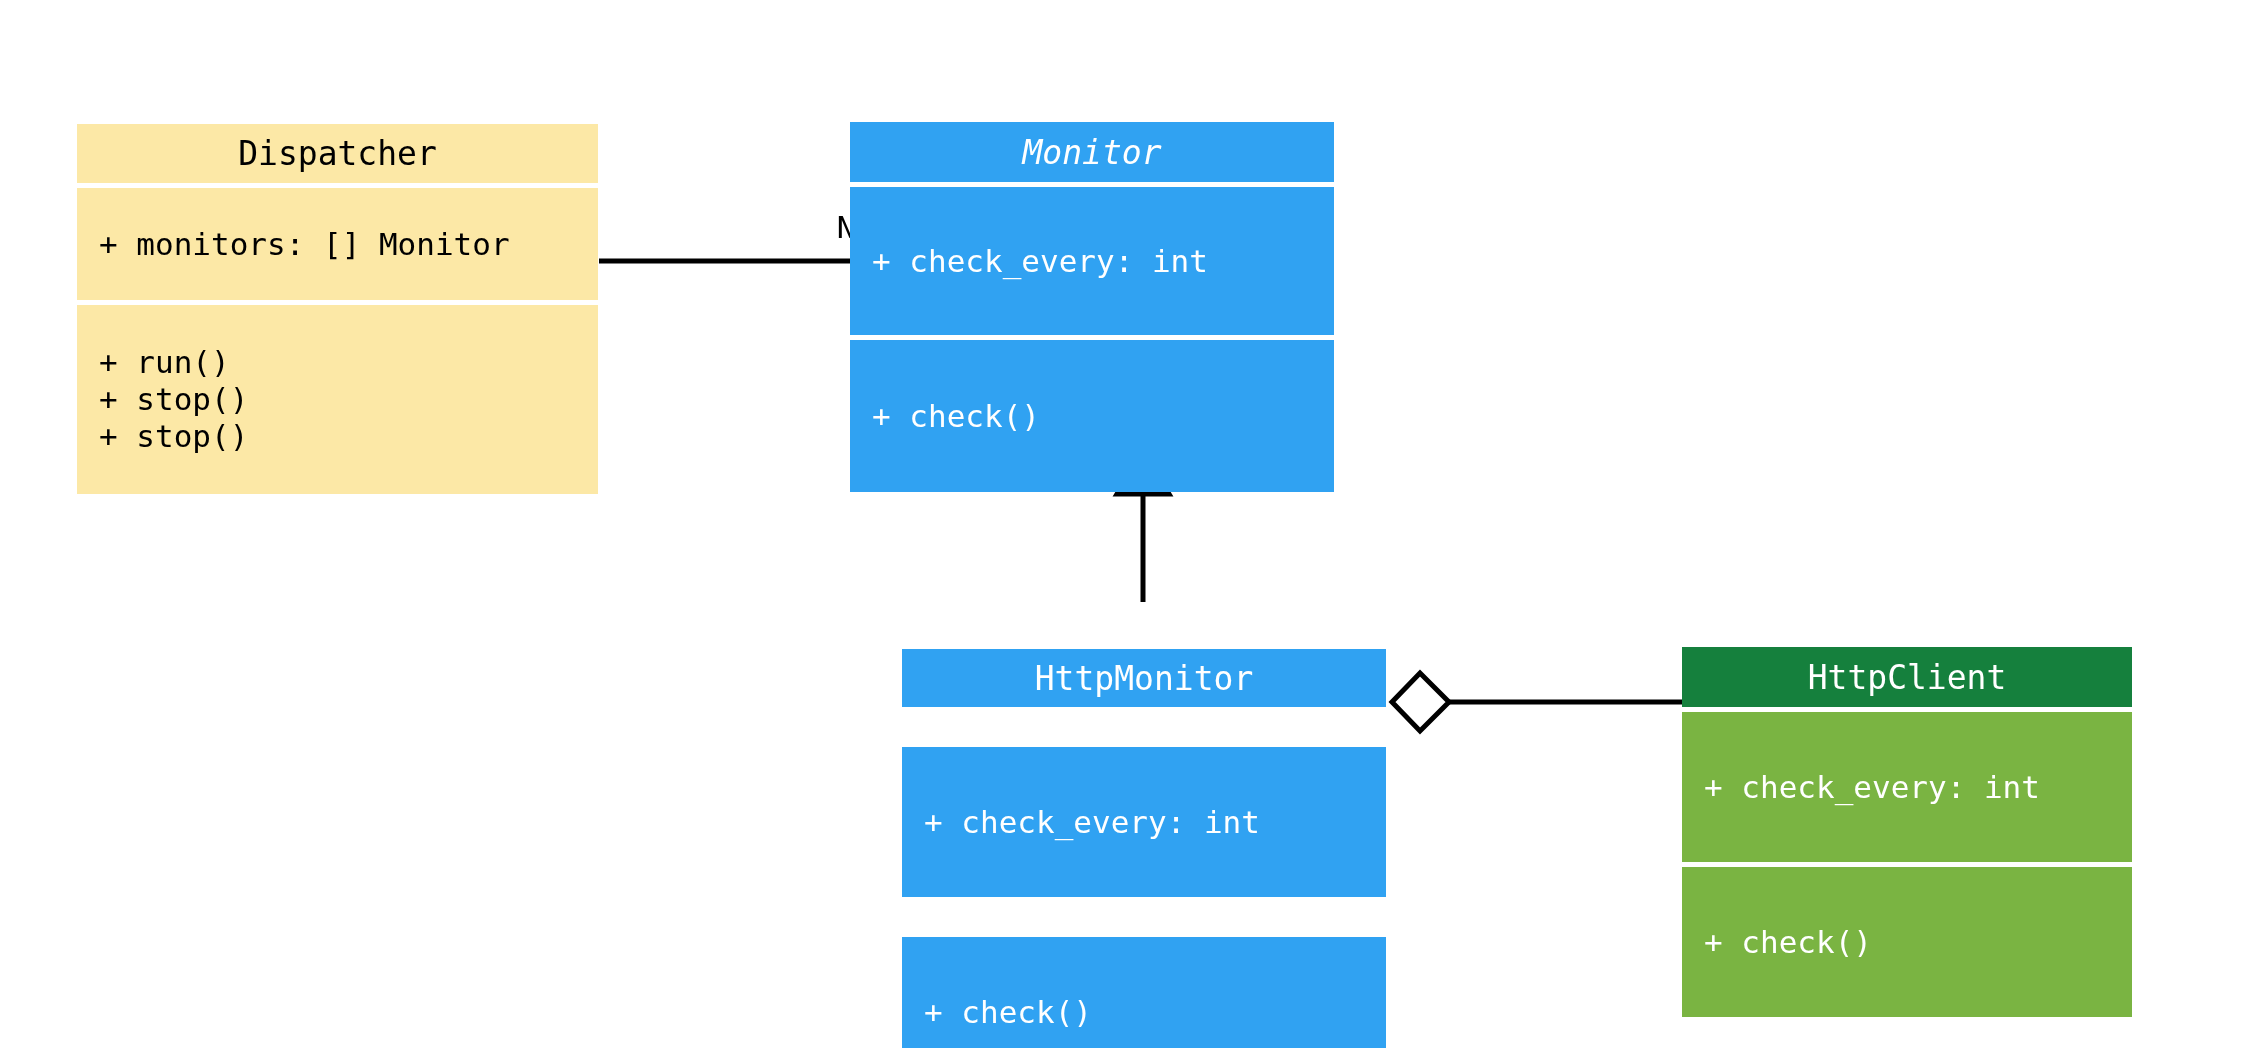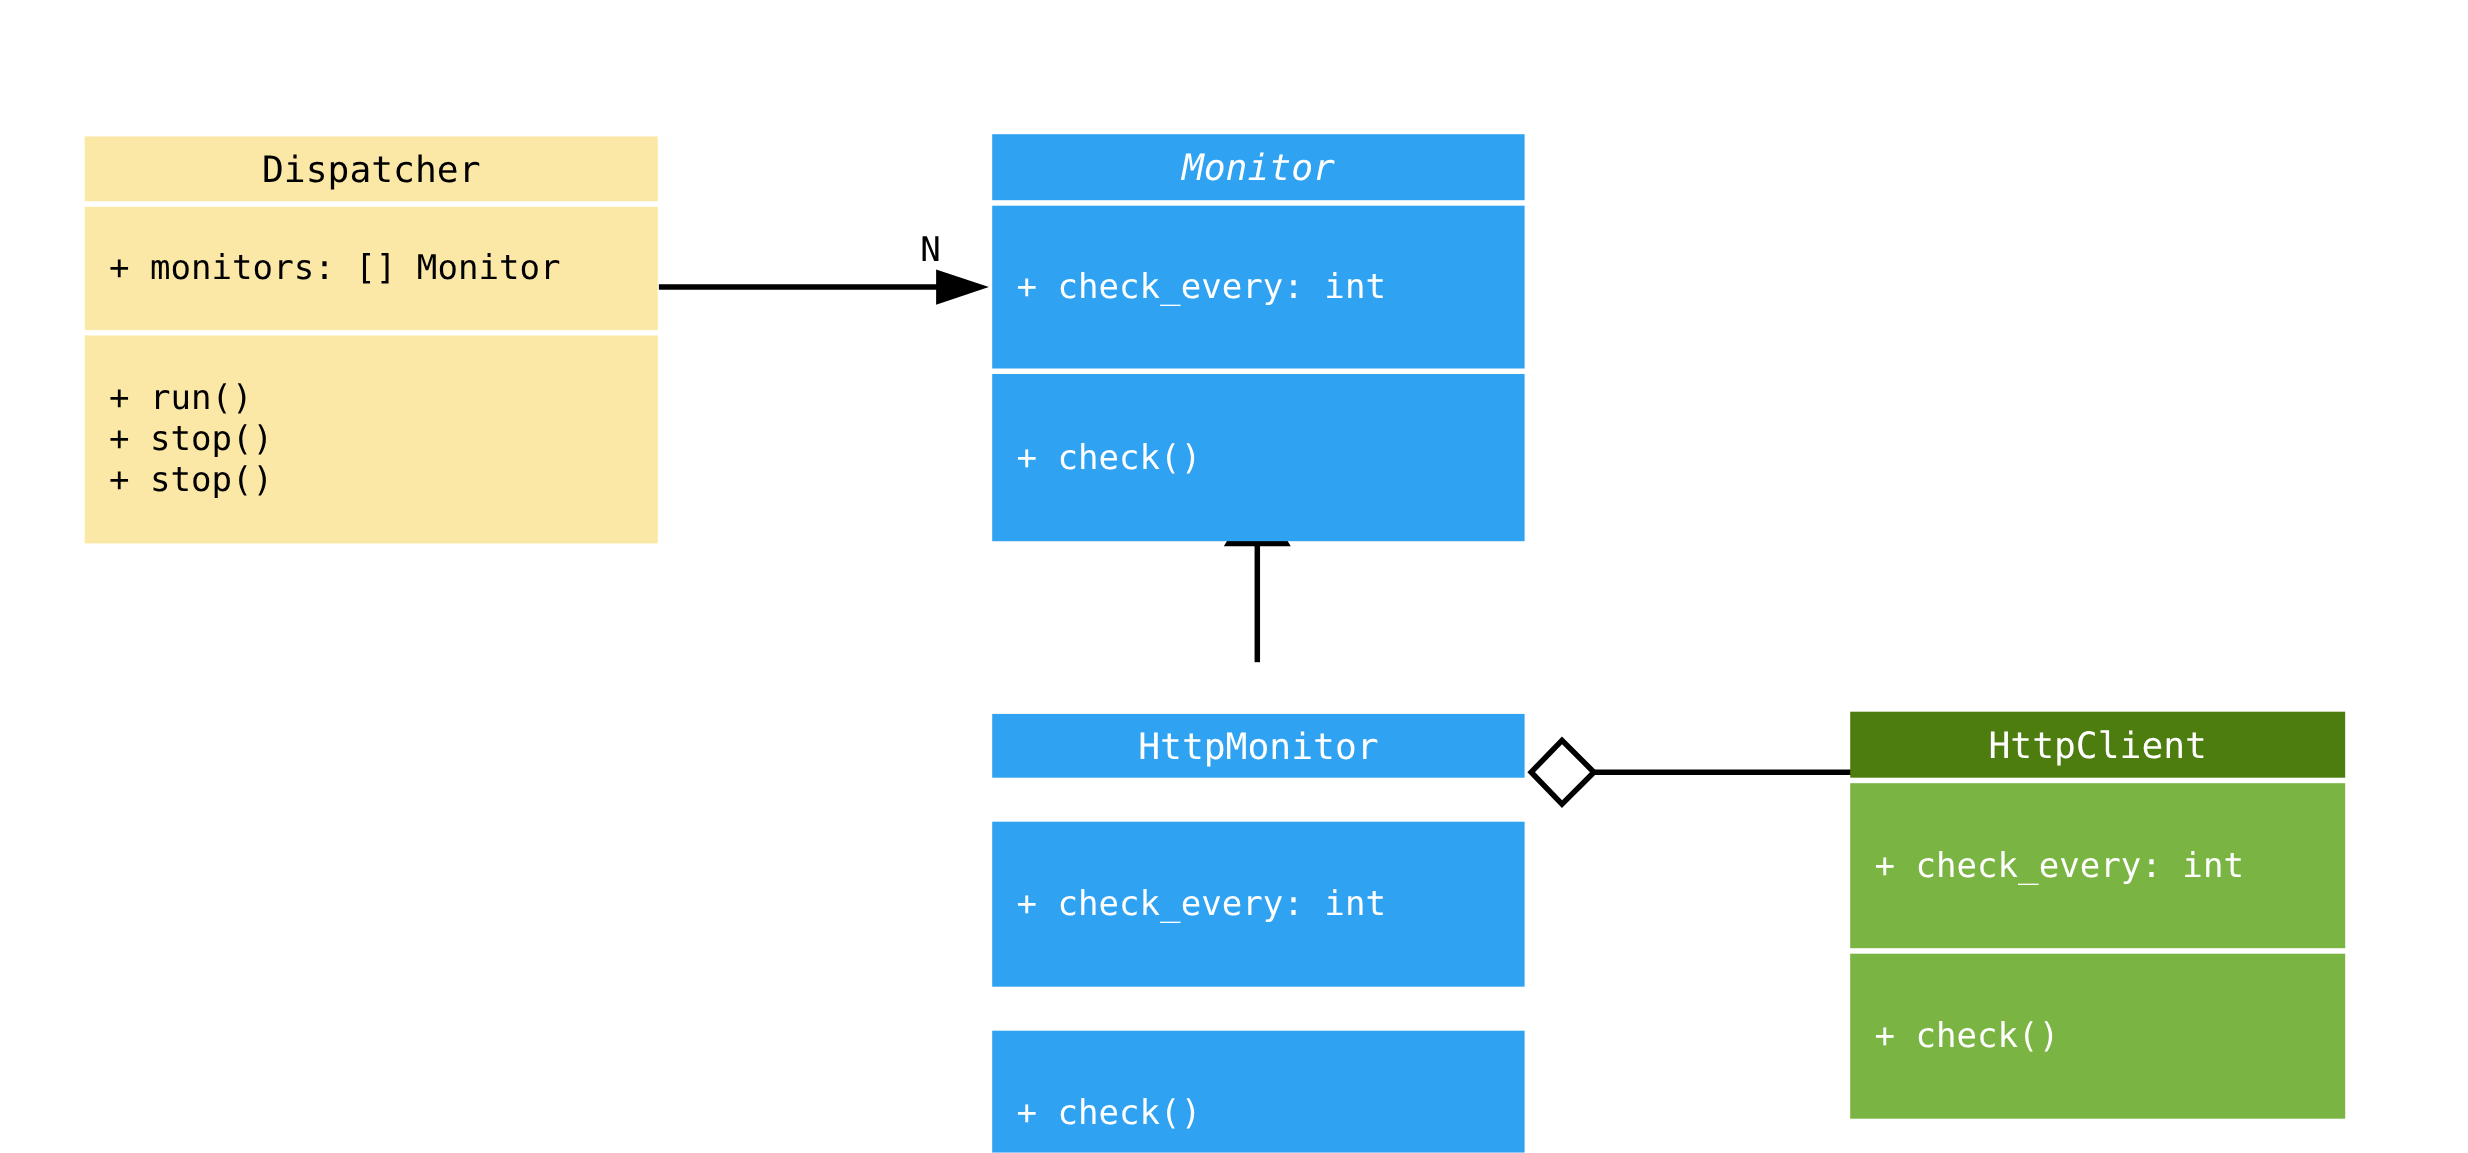--- a/index.html
+++ b/index.html
@@ -45,21 +45,21 @@
     padding-left: 22px;
     font-size: 31px;
     line-height: 37px;
   }
   
   #class-dispatcher { left: 77px; top: 77px; width: 521px; }
   #class-dispatcher .title-row   { height: 59px; }
   #class-dispatcher .attrs-row   { height: 112px; }
   #class-dispatcher .methods-row { height: 189px; }
   
-  #class-monitor { left: 902px; top: 75px; width: 484px; }
+  #class-monitor { left: 850px; top: 75px; width: 484px; }
   #class-monitor .title-row   { height: 60px; }
   #class-monitor .attrs-row   { height: 148px; }
   #class-monitor .methods-row { height: 152px; }
   
   #class-httpmonitor { left: 902px; top: 602px; width: 484px; gap: 40px; }
   #class-httpmonitor .title-row   { height: 58px; }
   #class-httpmonitor .attrs-row   { height: 150px; }
   #class-httpmonitor .methods-row { height: 150px; }
   
   #class-httpclient { left: 1682px; top: 600px; width: 450px; }
@@ -127,21 +127,21 @@
     <div class="row title-row" style="background-color: rgb(48, 162, 242); color: rgb(255, 255, 255);">HttpMonitor</div>
     <div class="row section-row attrs-row" style="background-color: rgb(48, 162, 242); color: rgb(255, 255, 255);">
       <div>+ check_every: int</div>
     </div>
     <div class="row section-row methods-row" style="background-color: rgb(48, 162, 242); color: rgb(255, 255, 255);">
       <div>+ check()</div>
     </div>
   </div>
 
   <div class="uml-class" id="class-httpclient">
-    <div class="row title-row" style="background-color: #4d7c0f; color: rgb(255, 255, 255);">HttpClient</div>
+    <div class="row title-row" style="background-color: #15803d; color: rgb(255, 255, 255);">HttpClient</div>
     <div class="row section-row attrs-row" style="background-color: rgb(122, 180, 66); color: rgb(255, 255, 255);">
       <div>+ check_every: int</div>
     </div>
     <div class="row section-row methods-row" style="background-color: rgb(122, 180, 66); color: rgb(255, 255, 255);">
       <div>+ check()</div>
     </div>
   </div>
 
 </div>
 

